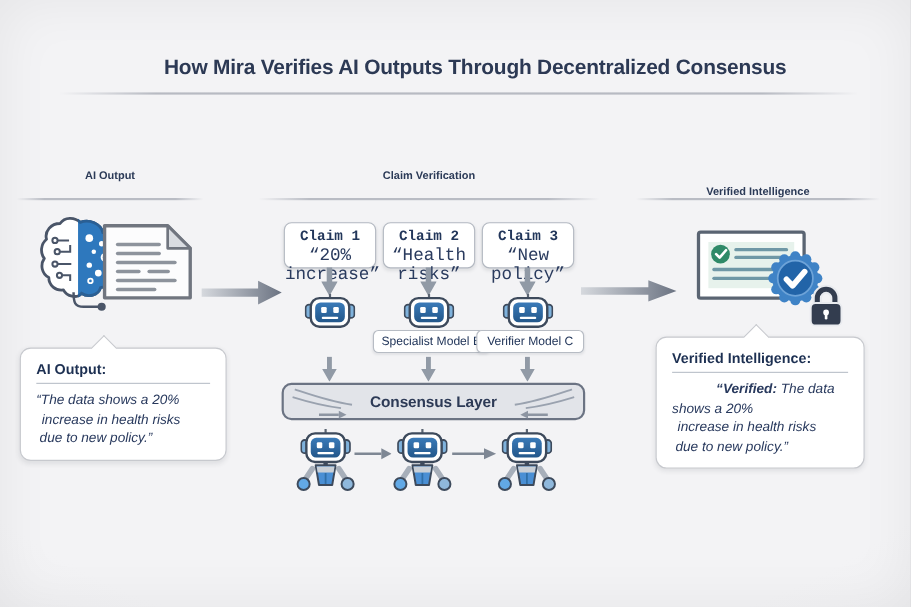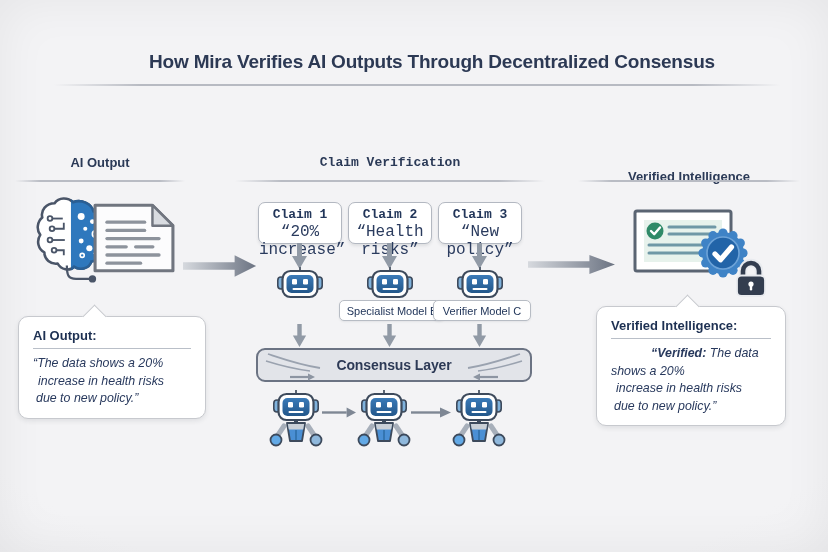--- a/index.html
+++ b/index.html
@@ -12,21 +12,21 @@
   .abs{position:absolute;}
   .title{
     left:0; right:0; top:51px; text-align:center;
     font-size:19px; font-weight:bold; color:#2c3954; letter-spacing:-0.2px;padding-left:36px;
   }
   .title-rule{
     top:84px; left:54px; width:726px; height:2px;
     background:linear-gradient(90deg, rgba(176,179,187,0), #b7bac2 12%, #b7bac2 88%, rgba(176,179,187,0));
   }
   .col-header{
-    top:155px; text-align:center; font-size:13px; font-weight:bold; color:#2b3a57;
+    top:155px; text-align:center; font-size:10px; font-weight:bold; color:#2b3a57;
   }
   .col-rule{
     top:180px; height:2px;
     background:linear-gradient(90deg, rgba(176,179,187,0), #b9bcc4 15%, #b9bcc4 85%, rgba(176,179,187,0));
   }
   .bubble{
     background:#ffffff; border:1.5px solid #c7c9ce; border-radius:10px;
     box-shadow:0 2px 5px rgba(40,45,60,0.10);
     padding:11px 14px 10px 14px; box-sizing:border-box;
   }
@@ -205,21 +205,21 @@
   </defs>
 </svg>
 
 <div class="stage">
 
   <div class="abs title">How Mira Verifies AI Outputs Through Decentralized Consensus</div>
   <div class="abs title-rule"></div>
 
   <div class="abs col-header" style="left:15px;width:170px;">AI Output</div>
   <div class="abs col-rule" style="left:15px;width:170px;"></div>
-  <div class="abs col-header" style="left:235px;width:310px;font-family:Liberation Mono, monospace;">Claim Verification</div>
+  <div class="abs col-header" style="left:235px;width:310px;">Claim Verification</div>
   <div class="abs col-rule" style="left:235px;width:310px;"></div>
   <div class="abs col-header" style="left:578px;width:222px;margin-top:14px;">Verified Intelligence</div>
   <div class="abs col-rule" style="left:578px;width:222px;"></div>
 
   <svg class="abs" style="left:36px;top:194px;" width="74" height="90">
       <use href="#brain"></use>
     </svg>
   <svg class="abs" style="left:92px;top:202px;" width="84" height="72">
       <use href="#doc"></use>
     </svg>

